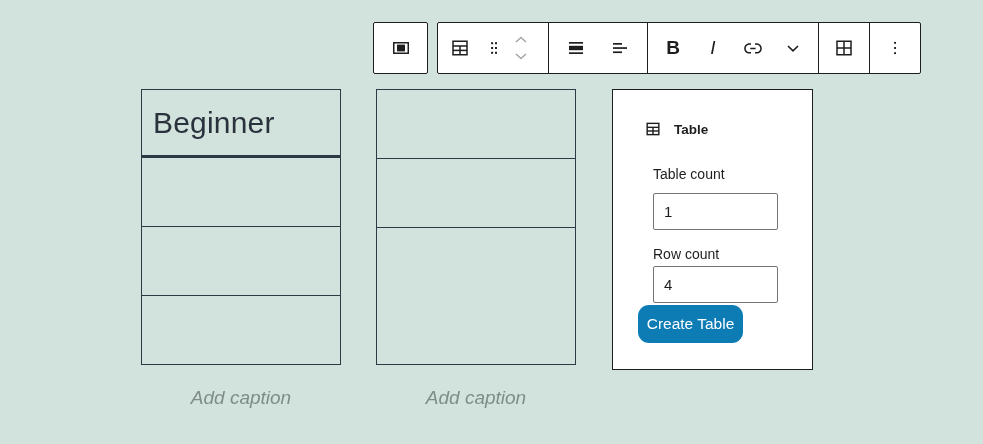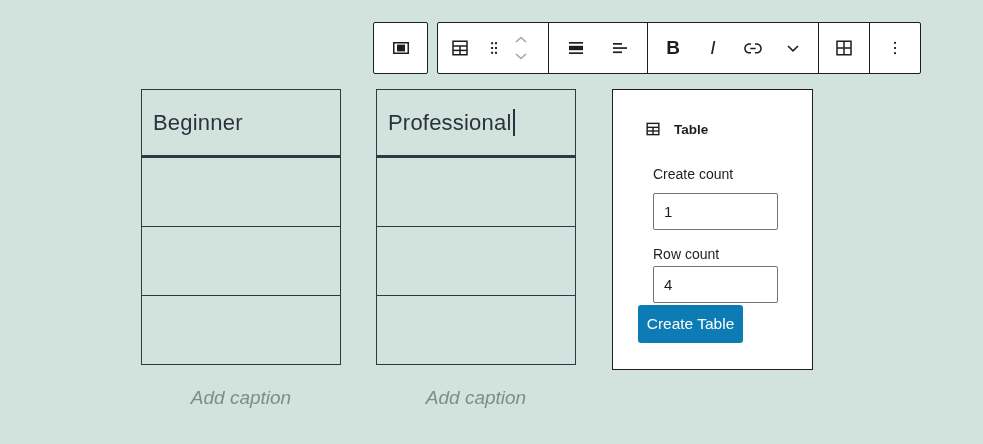--- a/index.html
+++ b/index.html
@@ -32,21 +32,21 @@
   .mover button { background:none; border:none; height:18px; padding:0; cursor:default; }
   svg { display:block; }
 
   
   .wp-table { position:absolute; border:1.5px solid #2d3943; width:200px; height:276px; background:transparent; }
   #table1 { left:141px; top:89px; }
   #table2 { left:376px; top:89px; }
   .t-header {
     height:68px; border-bottom:3px solid #2d3943;
     display:flex; align-items:center; padding-left:11px;
-    font-size:22px; color:#2a333d; letter-spacing:0.2px;
+    font-size:30px; color:#2a333d; letter-spacing:0.2px;
   }
   .t-row { height:69px; border-bottom:1px solid #2d3943; }
   .t-row.last { border-bottom:none; height:66px; }
   .caret {
     display:inline-block; width:1.5px; height:27px;
     background:#2a333d; margin-left:2px;
   }
   .caption {
     position:absolute; width:200px; text-align:center;
     font-size:19px; color:#7f8d89; cursor:text;font-style:italic;
@@ -66,21 +66,21 @@
   #lbl-row { top:156px; }
   .num-input {
     position:absolute; left:40px; width:125px; height:37px;
     border:1px solid #757575; border-radius:2px; background:#fff;
     font-size:15px; padding-left:10px; color:#1e1e1e; font-family:inherit;
   }
   #inp-col { top:103px; }
   #inp-row { top:176px; }
   .create-btn {
     position:absolute; left:25px; top:215px; width:105px; height:38px;
-    background:#0d7cb5; color:#fff; border:none; border-radius:3px;
+    background:#0d7cb5; color:#fff; border:none; border-radius:11px;
     font-size:15.5px; font-family:inherit; cursor:pointer;
   }
 </style>
 </head>
 <body>
 
 <div class="toolbar">
 
   <div class="tb-box single">
     <button class="tb-btn" title="Select parent block: Row">
@@ -211,43 +211,39 @@
   <div class="t-header">
     <span>Beginner</span>
   </div>
   <div class="t-row"></div>
   <div class="t-row"></div>
   <div class="t-row last"></div>
 </div>
 <div class="caption" id="cap1">Add caption</div>
 
 <div class="wp-table" id="table2">
-  <div class="t-header">
-    <span>Professional</span>
-      <span class="caret"></span>
-  </div>
   <div class="t-row"></div>
   <div class="t-row"></div>
   <div class="t-row last"></div>
 </div>
 <div class="caption" id="cap2">Add caption</div>
 
 <div class="panel">
   <div class="panel-header">
     <span>
       <svg width="20" height="20" viewBox="0 0 24 24" fill="none" stroke="#1e1e1e" stroke-width="1.7">
         <rect x="5" y="5.25" width="14" height="13.5"></rect>
         <line x1="5" y1="10" x2="19" y2="10"></line>
         <line x1="5" y1="14.4" x2="19" y2="14.4"></line>
         <line x1="12" y1="10" x2="12" y2="18.75"></line>
       </svg>
     </span>
     <span class="panel-title">Table</span>
   </div>
 
-  <label class="field-label" id="lbl-col">Create count</label>
+  <label class="field-label" id="lbl-col">Table count</label>
   <input class="num-input" id="inp-col" type="text" value="1" style="">
 
   <label class="field-label" id="lbl-row">Row count</label>
   <input class="num-input" id="inp-row" type="text" value="4" style="">
 
   <button class="create-btn">Create Table</button>
 </div>
 
 </body></html>

